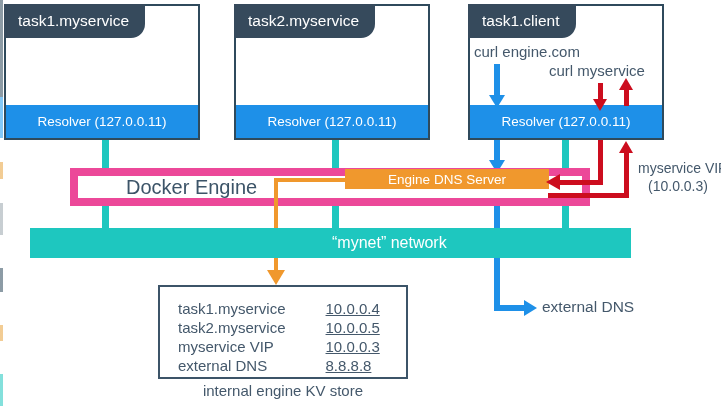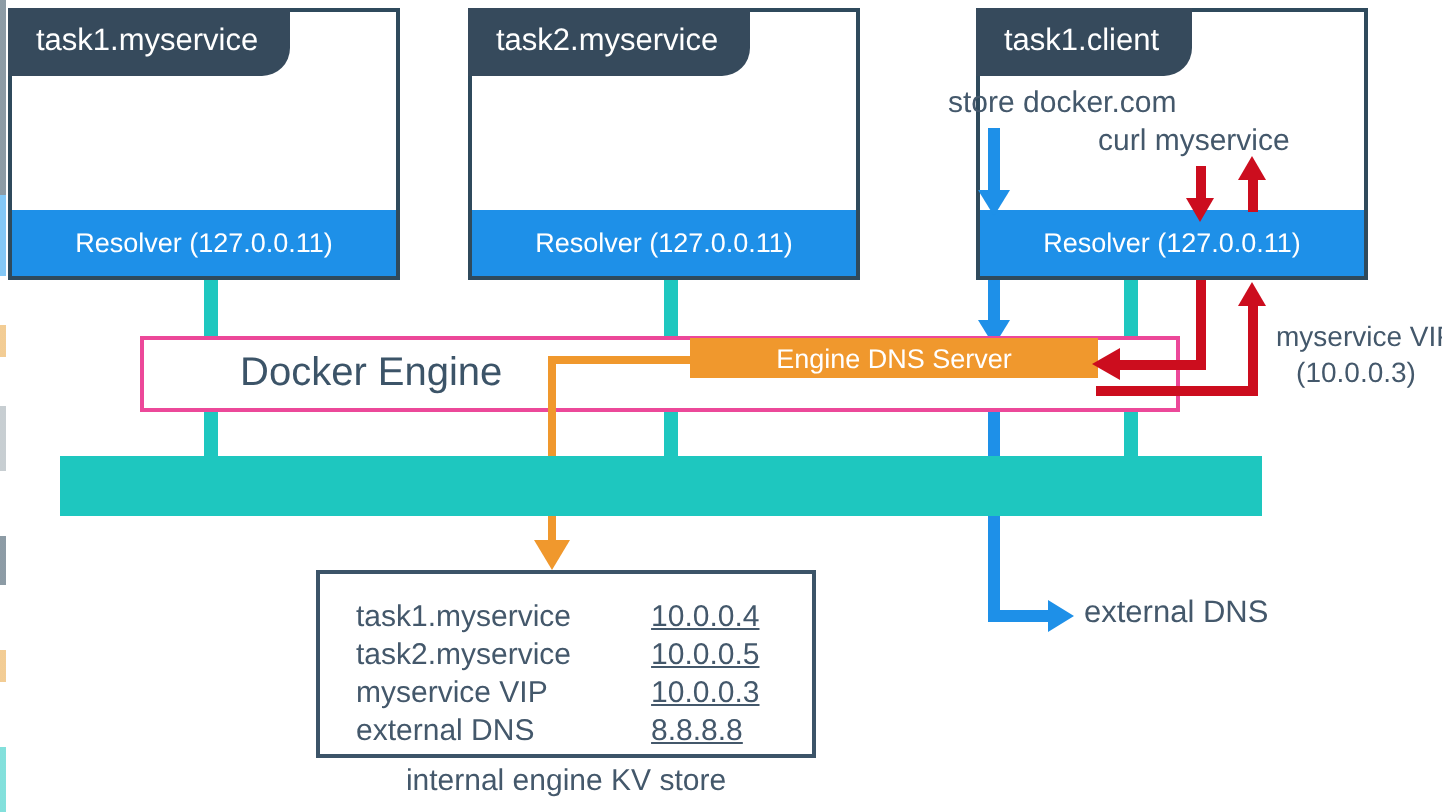--- a/index.html
+++ b/index.html
@@ -61,21 +61,21 @@
     color:#ffffff;
     font-size:13.5px;
     line-height:33px;
     text-align:center;
     white-space:nowrap;
   }
 
   
   .engine{
     position:absolute;
-    border:2px solid #ec4899;
+    border:8px solid #ec4899;
     background:#ffffff;
     box-sizing:border-box;
   }
   .engine-label{
     position:absolute;
     left:48px;top:50%;
     transform:translateY(-50%);
     font-size:20px;
     color:#3c5468;
     white-space:nowrap;
@@ -177,26 +177,26 @@
   <div class="card" style="left:4px;top:4px;width:196px;height:136px;">
     <div class="card-title">task1.myservice</div>
     <div class="resolver">Resolver (127.0.0.11)</div>
   </div>
 
   <div class="card" style="left:234px;top:4px;width:196px;height:136px;">
     <div class="card-title">task2.myservice</div>
     <div class="resolver">Resolver (127.0.0.11)</div>
   </div>
 
-  <div class="card" style="left:488px;top:4px;width:196px;height:136px;">
+  <div class="card" style="left:468px;top:4px;width:196px;height:136px;">
     <div class="card-title">task1.client</div>
     <div class="resolver">Resolver (127.0.0.11)</div>
   </div>
 
-  <div class="cmd" style="left:474px;top:43px;">store docker.com</div>
+  <div class="cmd" style="left:474px;top:43px;">curl engine.com</div>
   <div class="cmd" style="left:549px;top:62px;">curl myservice</div>
 
   <div class="vline blue" style="left:494px;top:64px;width:6px;height:32px;"></div>
   <div class="arrow arrow-down-blue" style="left:489px;top:95px;"></div>
 
   <div class="vline red" style="left:598px;top:83px;width:5px;height:18px;"></div>
   <div class="arrow arrow-down-red" style="left:593px;top:99px;"></div>
 
   <div class="vline red" style="left:624px;top:88px;width:5px;height:18px;"></div>
   <div class="arrow arrow-up-red" style="left:619px;top:78px;"></div>
@@ -224,20 +224,21 @@
   <div class="side-label" style="left:638px;top:160px;width:80px;">
     <span>myservice VIP</span><br>
     <span>(10.0.0.3)</span>
   </div>
 
   <div class="hline orange" style="left:274px;top:178px;width:72px;height:4px;"></div>
   <div class="vline orange" style="left:274px;top:178px;width:4px;height:96px;"></div>
   <div class="arrow arrow-down-orange" style="left:267px;top:270px;"></div>
 
   <div class="netbar" style="left:30px;top:228px;width:601px;height:30px;"></div>
+  <div class="netbar-label" style="left:332px;top:234px;">“mynet” network</div>
 
   <div class="kv" style="left:158px;top:285px;width:250px;height:94px;">
     <table>
       <tbody>
         <tr>
           <td>task1.myservice</td>
           <td class="val">10.0.0.4</td>
         </tr>
         <tr>
           <td>task2.myservice</td>

